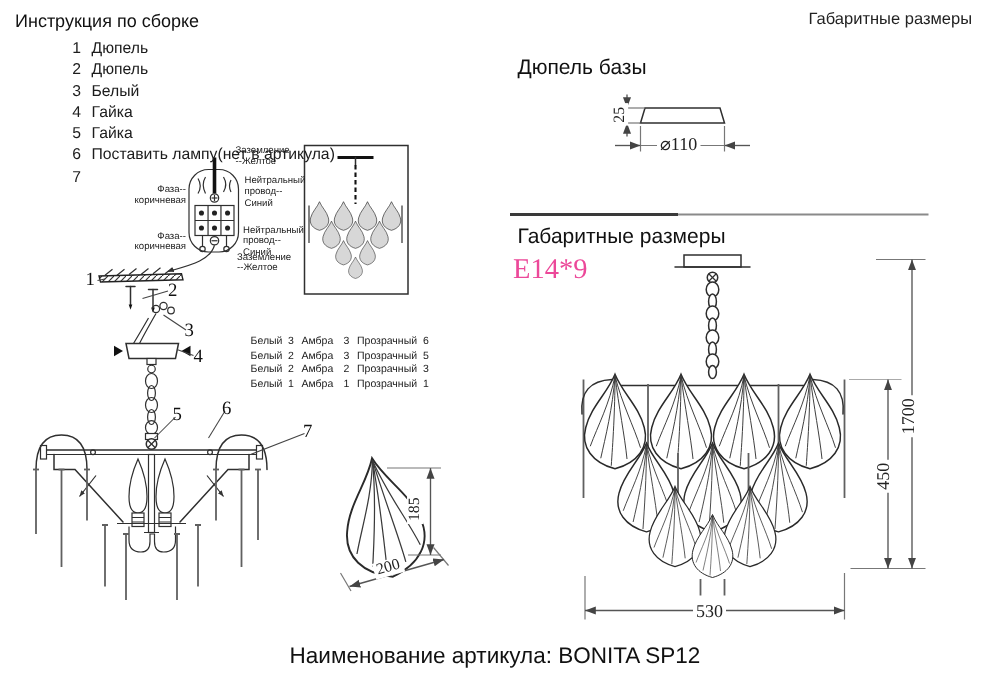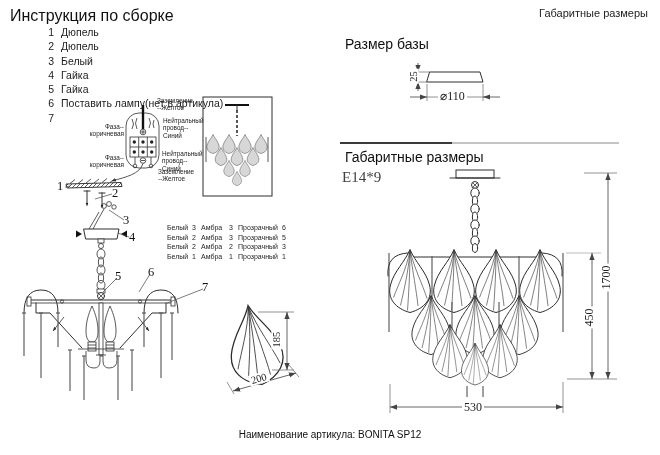--- a/index.html
+++ b/index.html
@@ -1,37 +1,37 @@
 <!DOCTYPE html>
 <html><head>
 <meta charset="utf-8">
 <style>
   html,body{margin:0;padding:0;background:#fff;}
   #page{position:relative;width:660px;height:455px;background:#ffffff;overflow:hidden;
         font-family:"Liberation Sans",sans-serif;color:#1c1c1c;}
   .abs{position:absolute;}
   
-  .title{font-size:16px;color:#111;}
+  .title{font-size:12px;color:#111;}
   .hdr-sm{font-size:11px;color:#222;}
   .hdr-md{font-size:14px;color:#111;}
   .serif{font-family:"Liberation Serif",serif;}
-  .socket{font-size:15px;color:#404040;}
+  .socket{font-size:19px;color:#ec4899;}
   .steps{left:44px;top:25px;font-size:10.5px;line-height:14.3px;}
   .step{display:flex;}
   .step-num{width:10px;text-align:right;margin-right:7px;}
   .wl{font-size:6.4px;line-height:7.4px;color:#222;white-space:pre-line;}
   .ptable{left:167px;top:223px;font-size:7px;line-height:9.5px;color:#222;}
   .prow{display:flex;white-space:nowrap;}
   .pc0{width:25px;} .pc1{width:9px;} .pc2{width:28px;} .pc3{width:9px;} .pc4{width:44px;} .pc5{width:8px;}
   .callout{font-family:"Liberation Serif",serif;font-size:12.5px;color:#111;}
   .dimlbl{font-family:"Liberation Serif",serif;font-size:12px;color:#222;background:#fff;
           padding:0 2px;white-space:nowrap;}
   .dimsm{font-size:10.5px;}
   .rot90{transform:rotate(-90deg);transform-origin:center center;}
-  .footer{left:0;right:0;top:429px;text-align:center;font-size:10px;color:#111;}
+  .footer{left:0;right:0;top:429px;text-align:center;font-size:15px;color:#111;}
   svg{position:absolute;left:0;top:0;}
   .s1{stroke:#2f2f2f;stroke-width:1;fill:none;stroke-linecap:round;}
   .s08{stroke:#2f2f2f;stroke-width:.8;fill:none;}
   .fw{fill:#fff;}
   .thk{stroke:#111;stroke-width:2.4;fill:none;}
   .rod{stroke:#606060;stroke-width:1.2;fill:none;}
   .dim{stroke:#555;stroke-width:.9;fill:none;}
   .ext{stroke:#777;stroke-width:.8;fill:none;}
   .ext2{stroke:#aaa;stroke-width:.8;fill:none;}
   .ld{stroke:#444;stroke-width:.7;fill:none;}
@@ -363,21 +363,21 @@
   </div>
 
   <span class="abs callout" style="left:57px;top:179px;">1</span>
   <span class="abs callout" style="left:112px;top:186px;">2</span>
   <span class="abs callout" style="left:123px;top:213px;">3</span>
   <span class="abs callout" style="left:129px;top:230px;">4</span>
   <span class="abs callout" style="left:115px;top:269px;">5</span>
   <span class="abs callout" style="left:148px;top:265px;">6</span>
   <span class="abs callout" style="left:202px;top:280px;">7</span>
 
-  <div class="abs hdr-md" style="left:345px;top:36px;">Размер базы</div>
+  <div class="abs hdr-md" style="left:345px;top:36px;">Дюпель базы</div>
   <div class="abs dimlbl dimsm rot90" style="left:406px;top:71px;">25</div>
   <div class="abs dimlbl" style="left:438px;top:89px;">⌀110</div>
 
   <div class="abs hdr-md" style="left:345px;top:149px;">Габаритные размеры</div>
   <div class="abs serif socket" style="left:342px;top:169px;">E14*9</div>
   <div class="abs dimlbl rot90" style="left:592px;top:270px;">1700</div>
   <div class="abs dimlbl rot90" style="left:578px;top:310px;">450</div>
   <div class="abs dimlbl" style="left:462px;top:400px;">530</div>
 
   <div class="abs dimlbl dimsm rot90" style="left:267px;top:334px;">185</div>

